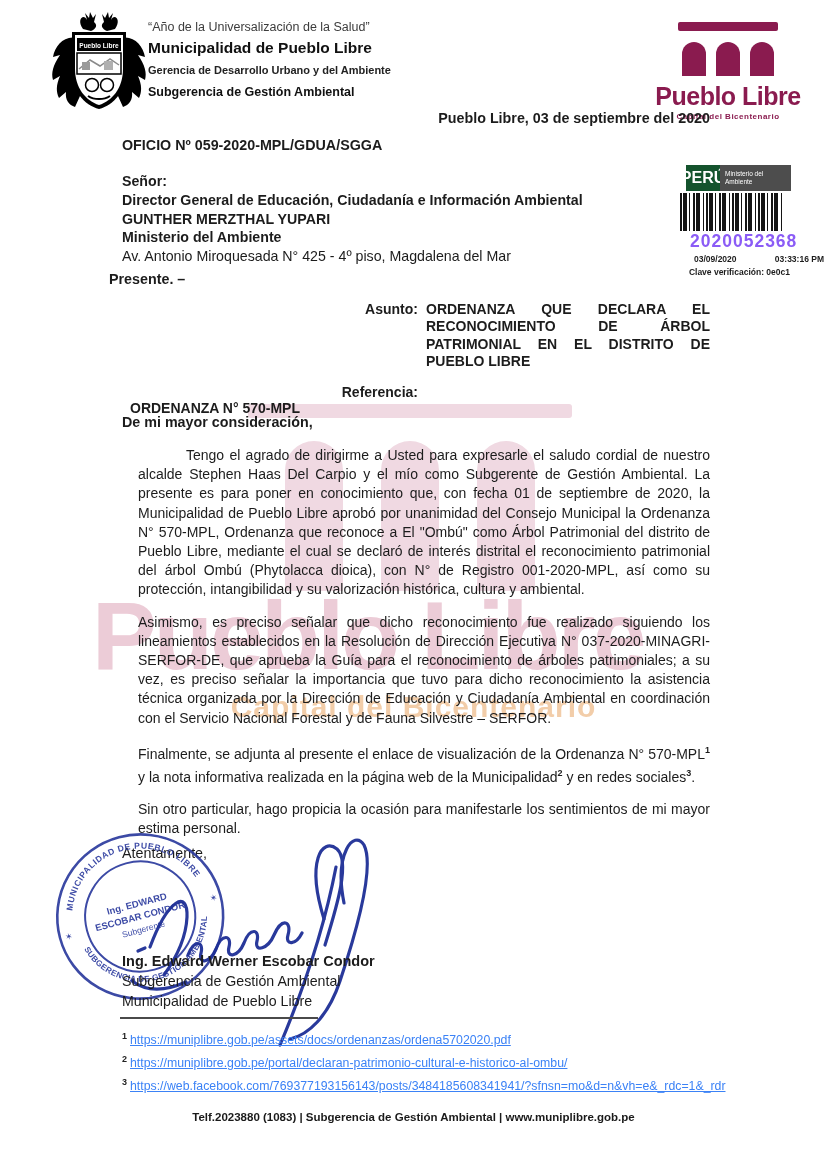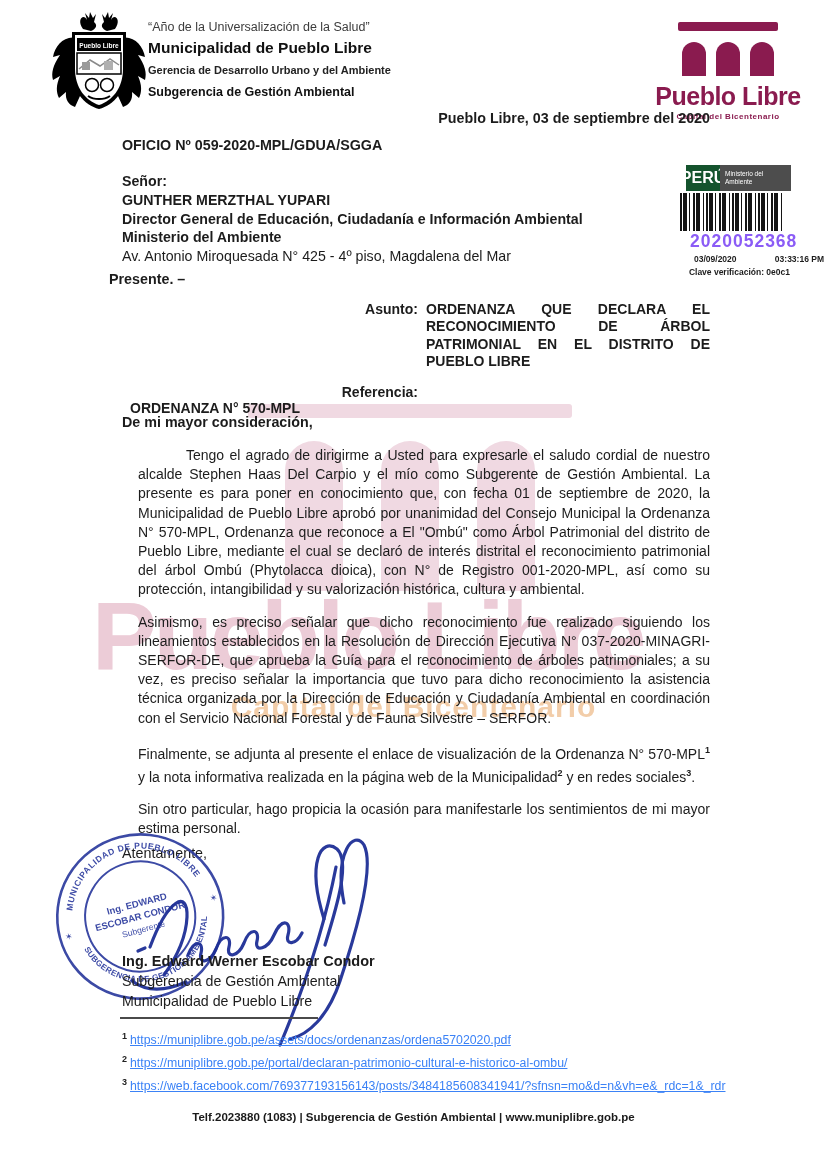--- a/index.html
+++ b/index.html
@@ -137,22 +137,22 @@
       </svg>
       <div class="brand-name">Pueblo Libre</div>
       <div class="brand-tag">Capital del Bicentenario</div>
     </div>
 
     <div class="abs date-line">Pueblo Libre, 03 de septiembre del 2020</div>
     <div class="abs oficio">OFICIO Nº 059-2020-MPL/GDUA/SGGA</div>
 
     <div class="abs recipient">
       <div class="b">Señor:</div>
+      <div class="b">Director General de Educación, Ciudadanía e Información Ambiental</div>
       <div class="b">GUNTHER MERZTHAL YUPARI</div>
-      <div class="b">Director General de Educación, Ciudadanía e Información Ambiental</div>
       <div class="b">Ministerio del Ambiente</div>
       <div>Av. Antonio Miroquesada N° 425 - 4º piso, Magdalena del Mar</div>
     </div>
     <div class="abs presente">Presente. –</div>
 
     <div class="abs sticker">
       <div class="sticker-head">
         <div class="peru-box">PERÚ</div>
         <div class="min-box">Ministerio del Ambiente</div>
       </div>

